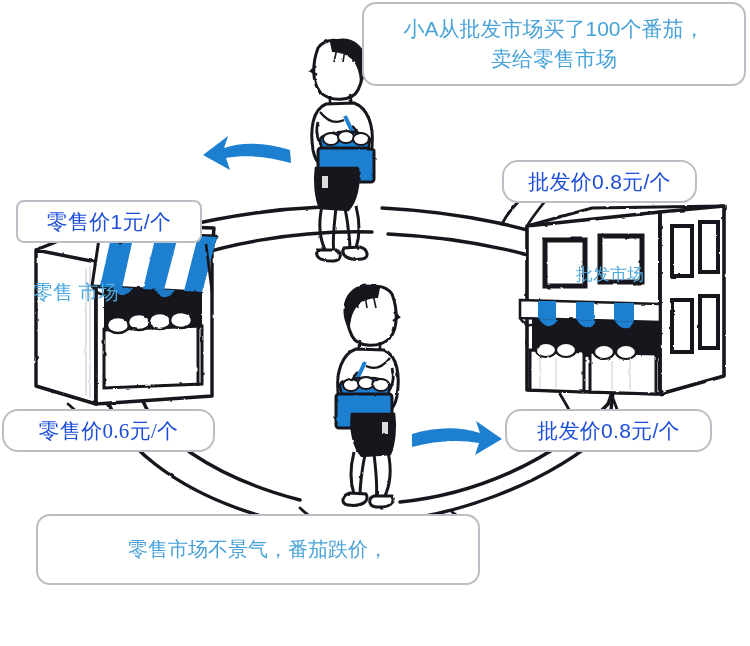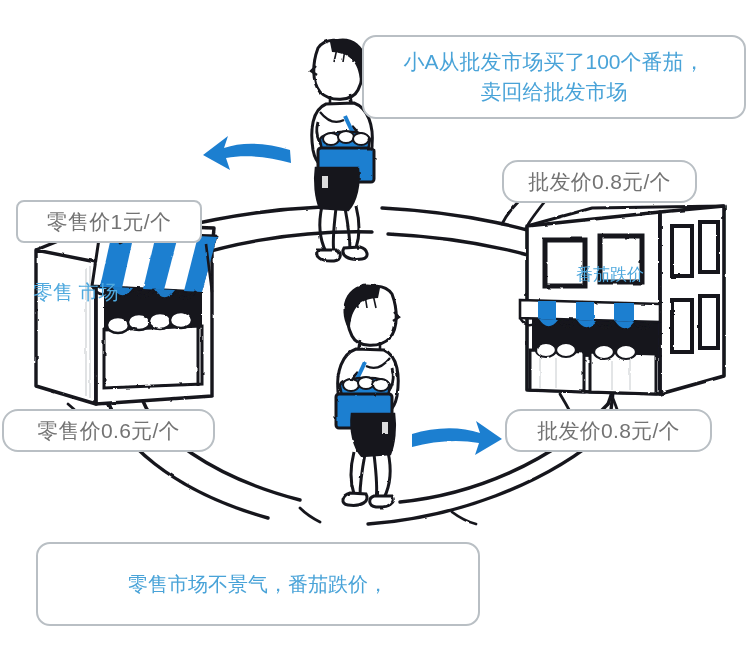--- a/index.html
+++ b/index.html
@@ -42,51 +42,51 @@
   }
   .callout .line {
     display: block;
   }
   .pill {
     position: absolute;
     box-sizing: border-box;
     background: #ffffff;
     border: 2px solid #b9bfc4;
     border-radius: 16px;
-    color: #737373;
+    color: #1d4ed8;
     display: flex;
     align-items: center;
     justify-content: center;
     white-space: nowrap;
     z-index: 40;
     letter-spacing: 0.3px;
   }
 
   
   #callout-top {
     left: 362px; top: 2px;
     width: 384px; height: 84px;
     font-size: 21px;
-    margin-top: 33px;
   }
   #callout-bottom {
-    left: 36px; top: 542px;
-    width: 444px; height: 84px;
+    left: 36px; top: 514px;
+    width: 444px; height: 71px;
     font-size: 20px;
   }
   #pill-retail-1 {
     left: 16px; top: 200px;
     width: 186px; height: 43px;
     font-size: 21px;
     border-radius: 8px;
   }
   #pill-retail-06 {
     left: 2px; top: 409px;
     width: 213px; height: 43px;
     font-size: 21px;
+    font-family: Liberation Serif, serif;
   }
   #pill-wholesale-top {
     left: 502px; top: 160px;
     width: 195px; height: 43px;
     font-size: 21px;
   }
   #pill-wholesale-bottom {
     left: 505px; top: 409px;
     width: 207px; height: 43px;
     font-size: 21px;
@@ -367,26 +367,26 @@
       <path d="M452 512 C 460 518, 468 522, 476 524"></path>
     </g>
   </svg>
 
   <div class="sign" id="sign-retail">
     <span class="line">零售</span>
     <span class="line">市场</span>
   </div>
 
   <div class="sign" id="sign-wholesale">
-    <span class="line">番茄跌价</span>
+    <span class="line">批发市场</span>
   </div>
 
   <div class="callout" id="callout-top">
     <span class="line">小A从批发市场买了100个番茄，</span>
-    <span class="line">卖回给批发市场</span>
+    <span class="line">卖给零售市场</span>
   </div>
 
   <div class="callout" id="callout-bottom">
     <span class="line">零售市场不景气，番茄跌价，</span>
   </div>
 
   <div class="pill" id="pill-retail-1">零售价1元/个</div>
   <div class="pill" id="pill-retail-06">零售价0.6元/个</div>
   <div class="pill" id="pill-wholesale-top">批发价0.8元/个</div>
   <div class="pill" id="pill-wholesale-bottom">批发价0.8元/个</div>

